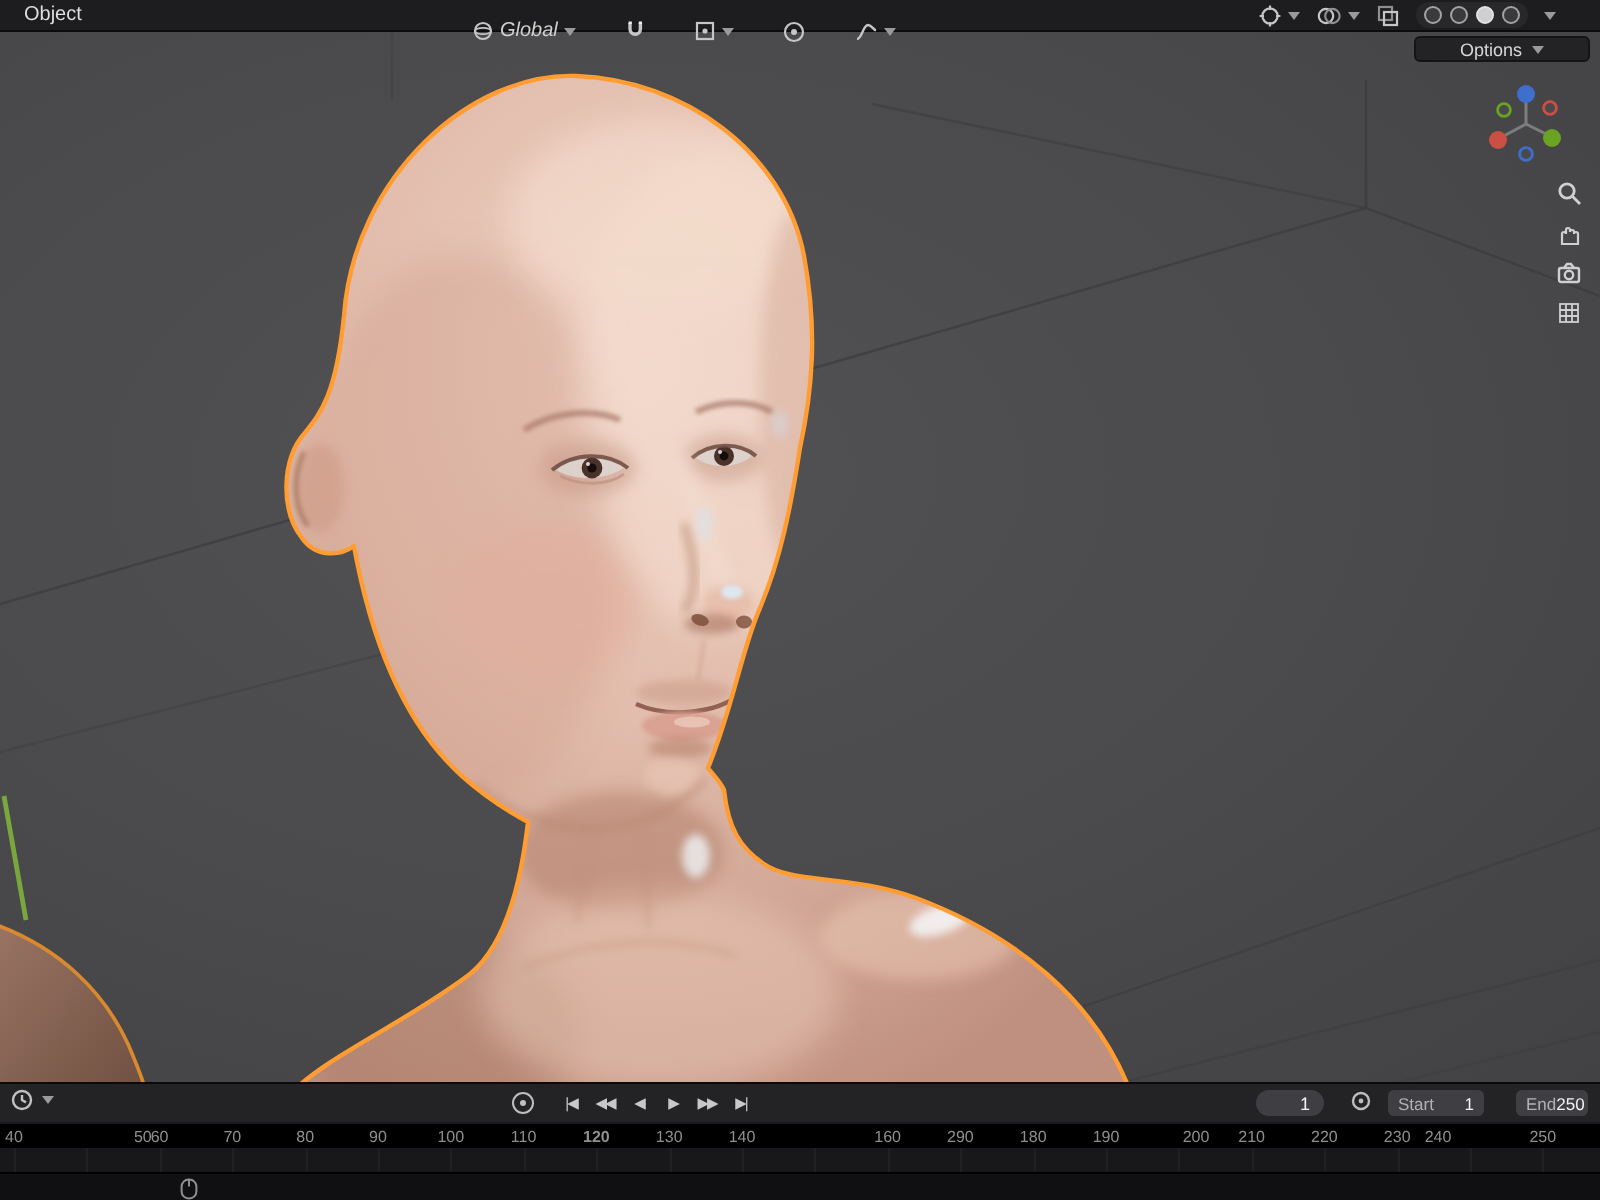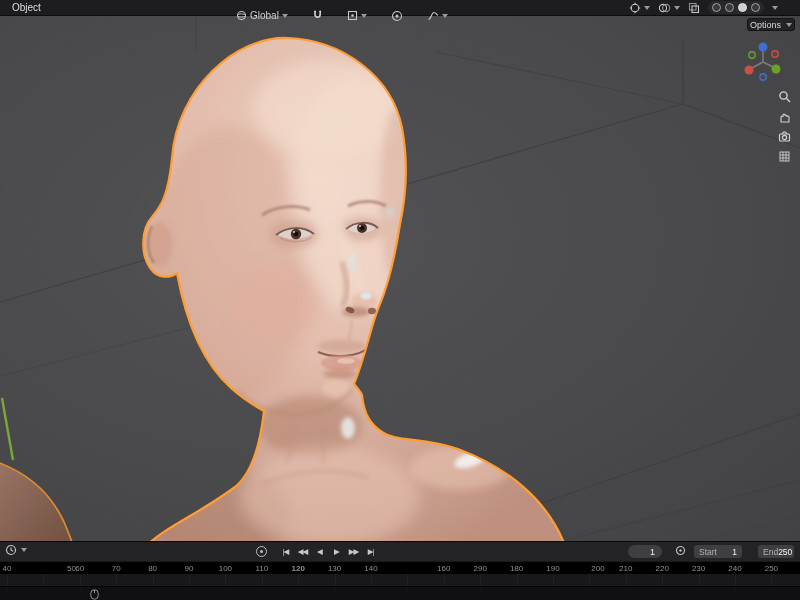--- a/index.html
+++ b/index.html
@@ -5,40 +5,40 @@
   * { margin:0; padding:0; box-sizing:border-box; }
   html,body { width:800px; height:600px; overflow:hidden; background:#1b1b1d;
     font-family:"Liberation Sans","DejaVu Sans",sans-serif; }
 
   
   .hdr { position:absolute; top:0; left:0; width:800px; height:16px;
     background:#1d1d1f; border-bottom:1px solid #0c0c0d; z-index:6; }
   .menu-label { position:absolute; left:8px; top:0; height:15px; display:flex;
     align-items:center; font-size:10px; color:#dedede; padding:0 4px; }
   .center-controls { position:absolute; left:236px; top:0; height:31px;
-    display:flex; align-items:center; gap:24px; }
+    display:flex; align-items:center; gap:24px;font-style:italic; }
   .right-controls { position:absolute; right:22px; top:0; height:15px;
     display:flex; align-items:center; gap:8px; }
   .ctrl-group { display:flex; align-items:center; gap:3px; }
   .hdr-text { font-size:10px; color:#cfcfcf; }
   .caret { width:0; height:0; border-left:3px solid transparent;
     border-right:3px solid transparent; border-top:4px solid #9a9a9c; }
   .shade-group { display:flex; align-items:center; gap:4px; background:#28282a;
     border-radius:8px; padding:2px 4px; }
   .ball { width:9px; height:9px; border-radius:50%; border:1px solid #a2a2a5; background:#3a3a3d; }
   .ball.active { background:#cfcfd2; border-color:#e2e2e4; }
 
   
   #viewport { position:absolute; top:16px; left:0; width:800px; height:525px;
     background:radial-gradient(ellipse at 38% 42%, #525254 0%, #4a4a4c 55%, #424244 100%);
     overflow:hidden; }
   #viewport svg.layer { position:absolute; top:0; left:0; }
   .options-pill { position:absolute; top:2px; right:5px; height:13px; display:flex;
     align-items:center; gap:5px; background:#232326; border:1px solid #141416;
-    border-radius:3px; padding:0 2px; font-size:9px; color:#d8d8d8; z-index:4; }
+    border-radius:3px; padding:0 22px; font-size:9px; color:#d8d8d8; z-index:4; }
   .gizmo { position:absolute; top:22px; right:14px; z-index:3; }
   .vp-tools { position:absolute; top:73px; right:8px; display:flex; flex-direction:column;
     gap:5px; align-items:center; z-index:3; }
   .vp-tool { width:15px; height:15px; display:flex; align-items:center; justify-content:center; }
 
   
   #timeline { position:absolute; top:541px; left:0; width:800px; height:45px;
     background:#222224; border-top:1px solid #0a0a0a; z-index:6; }
   .t-controls { position:absolute; top:0; left:0; right:0; height:19px; background:#232326; }
   .tl-left { position:absolute; left:5px; top:2px; display:flex; align-items:center; gap:4px; }
@@ -365,21 +365,21 @@
       <span class="tick" style="left: 371px;">140</span>
       <span class="tick" style="left: 395px; margin-top: 35px;">150</span>
       <span class="tick" style="left: 443.8px;">160</span>
       <span class="tick" style="left: 480.2px;">290</span>
       <span class="tick" style="left: 516.6px;">180</span>
       <span class="tick" style="left: 553px;">190</span>
       <span class="tick" style="left: 598px;">200</span>
       <span class="tick" style="left: 625.8px;">210</span>
       <span class="tick" style="left: 662.2px;">220</span>
       <span class="tick" style="left: 698.6px;">230</span>
-      <span class="tick" style="left: 735px;">240</span>
+      <span class="tick" style="left: 719px;">240</span>
       <span class="tick" style="left: 771.4px;">250</span>
     </div>
   <div class="t-track">
       <i class="vline" style="left: 7px;"></i>
       <i class="vline" style="left: 43.4px;"></i>
       <i class="vline" style="left: 79.8px;"></i>
       <i class="vline" style="left: 116.2px;"></i>
       <i class="vline" style="left: 152.6px;"></i>
       <i class="vline" style="left: 189px;"></i>
       <i class="vline" style="left: 225.4px;"></i>

